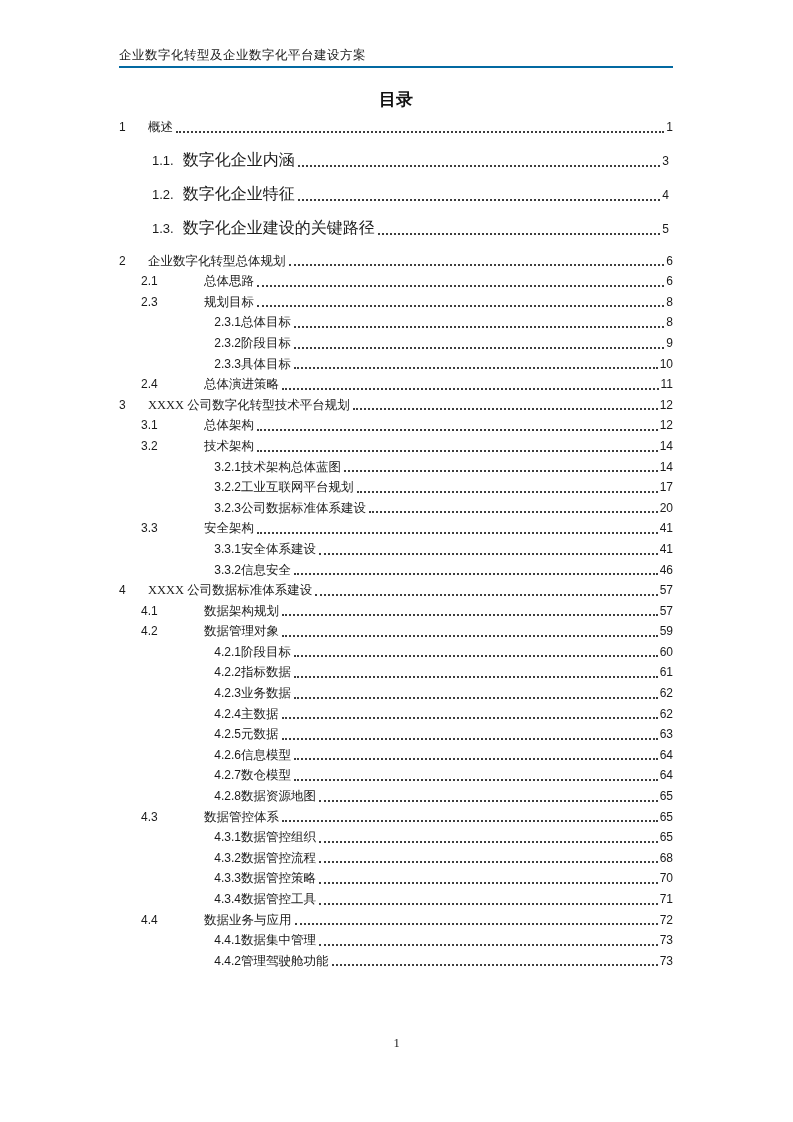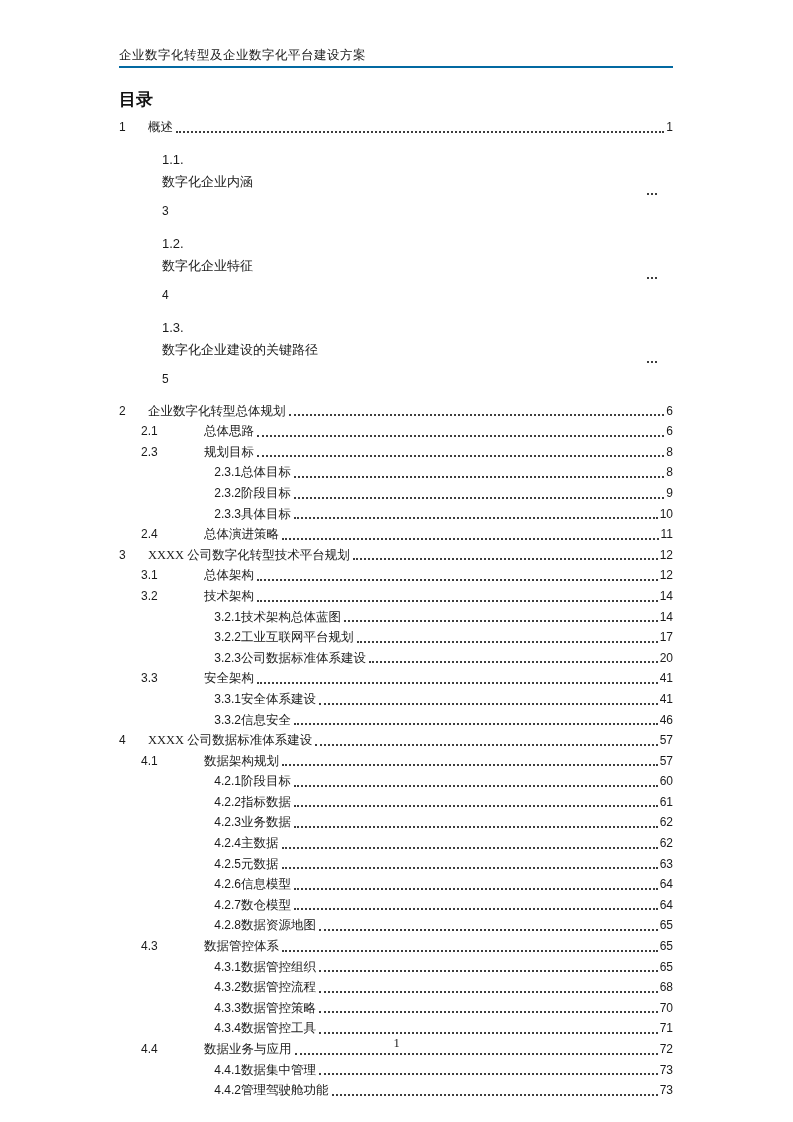--- a/index.html
+++ b/index.html
@@ -30,21 +30,21 @@
   }
   .header-text {
     font-size: 12.5px;
     line-height: 16px;
     letter-spacing: 0.5px;
     color: #1a1a1a;
   }
   
   .toc-title {
     margin: 21px 0 0 0;
-    text-align: left;
+    text-align: center;
     font-family: "Liberation Sans", "DejaVu Sans", sans-serif;
     font-weight: bold;
     font-size: 17px;
     line-height: 22px;
     color: #111111;
   }
   
   .toc {
     margin-top: 6px;
   }
@@ -76,26 +76,25 @@
     font-size: 12px;
     flex: 0 0 auto;
     text-align: right;
   }
   
   .row-h1 { padding-left: 0; }
   .row-h1 .num { width: 29px; }
   
   .row-h2a {
     padding-left: 29px;
-    margin: 11px 14px;
+    margin: 11px 4px;
     line-height: 22px;
-    flex-direction: column;
   }
   .row-h2a .num { width: auto; margin-right: 9px; font-size: 13px; }
-  .row-h2a .label { font-size: 13px; }
+  .row-h2a .label { font-size: 16px; }
   
   .row-h2 { padding-left: 22px; }
   .row-h2 .num { width: 63px; }
   
   .row-h3 { padding-left: 59px; }
   .row-h3 .num { width: 63px; text-align: right; }
   
   .footer {
     position: absolute;
     left: 0;
@@ -246,20 +245,26 @@
     <span class="label">XXXX 公司数据标准体系建设</span>
     <span class="leader"></span>
     <span class="pagenum">57</span>
   </div>
         <div class="toc-row row-h2">
     <span class="num">4.1</span>
     <span class="label">数据架构规划</span>
     <span class="leader"></span>
     <span class="pagenum">57</span>
   </div>
+        <div class="toc-row row-h2">
+    <span class="num">4.2</span>
+    <span class="label">数据管理对象</span>
+    <span class="leader"></span>
+    <span class="pagenum">59</span>
+  </div>
         <div class="toc-row row-h3">
     <span class="num">4.2.1</span>
     <span class="label">阶段目标</span>
     <span class="leader"></span>
     <span class="pagenum">60</span>
   </div>
         <div class="toc-row row-h3">
     <span class="num">4.2.2</span>
     <span class="label">指标数据</span>
     <span class="leader"></span>

